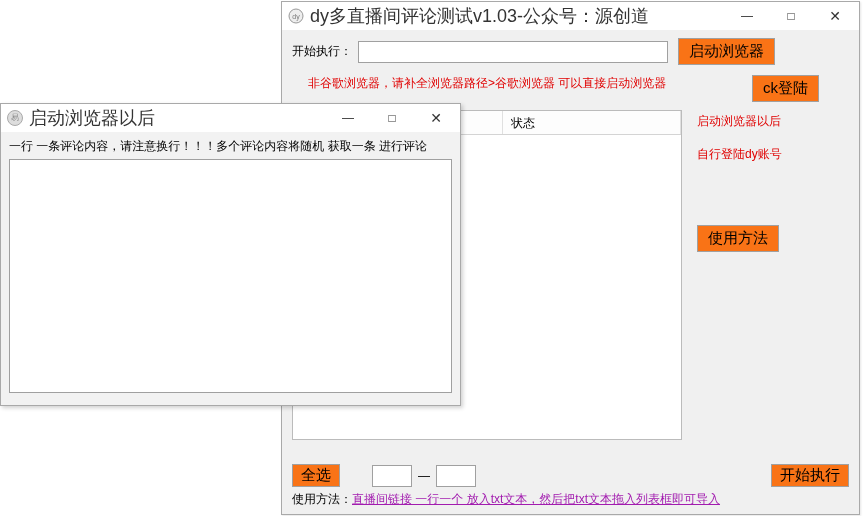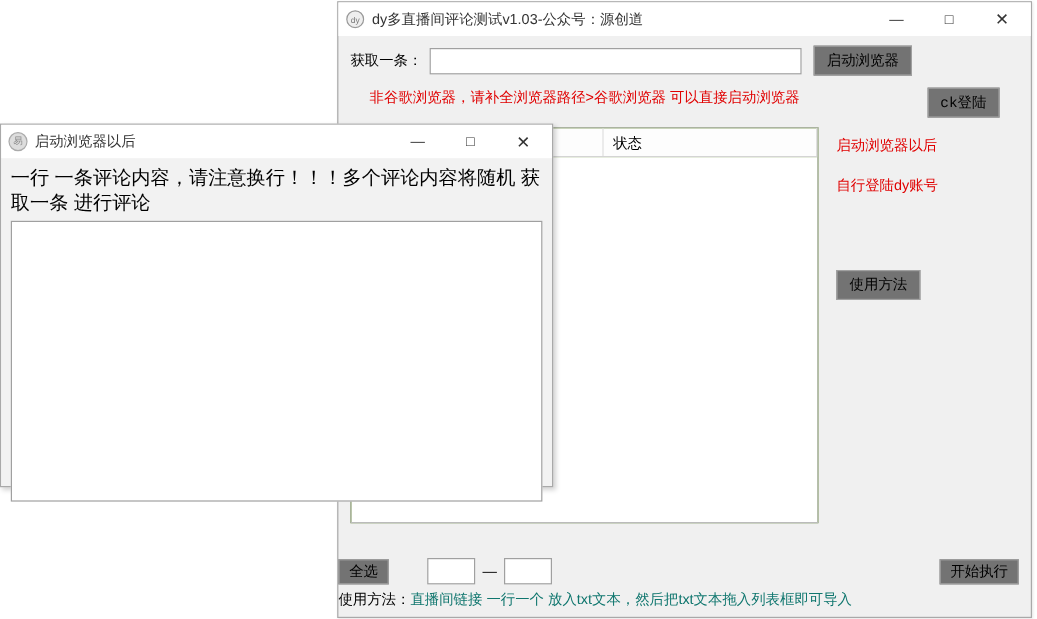--- a/index.html
+++ b/index.html
@@ -1,52 +1,52 @@
 <!DOCTYPE html>
 <html><head>
 <meta charset="utf-8">
 <style>
   * { box-sizing: border-box; font-family: "Microsoft YaHei", "SimSun", Arial, sans-serif; }
   html, body { margin:0; padding:0; width:864px; height:516px; background:#fff; overflow:hidden; }
 
   .window { position:absolute; border:1px solid #a9a9a9; background:#f0f0f0; box-shadow:1px 1px 2px rgba(0,0,0,0.1); }
   .titlebar { height:28px; background:#fff; display:flex; align-items:center; padding:0 2px 0 6px; }
   .titlebar .icon { width:16px; height:16px; margin-right:6px; display:inline-block; border-radius:50%; background:#ddd; border:1px solid #aaa; font-size:8px; line-height:14px; text-align:center; color:#888; }
-  .titlebar .title { flex:1; font-size:12px; color:#333; }
+  .titlebar .title { flex:1; font-size:18px; color:#333; }
   .winctrl { width:44px; height:28px; text-align:center; line-height:28px; font-size:12px; color:#333; cursor:default; }
   .winctrl.close { font-size:14px; }
 
   .main-window { left:281px; top:1px; width:579px; height:514px; }
   .main-body { position:relative; padding:8px 10px; font-size:12px; color:#000; height:calc(100% - 28px); }
 
   .row { display:flex; align-items:center; }
   .label { margin-right:6px; }
   .textinput { border:1px solid #a0a0a0; background:#fff; height:22px; padding:2px 4px; font-size:12px; }
-  .button { border:1px solid #a0a0a0; background:#737373; padding:3px 10px; font-size:12px; cursor:default; }
+  .button { border:1px solid #a0a0a0; background:#f97316; padding:3px 10px; font-size:15px; cursor:default; }
 
   .red { color:#e00000; }
-  .blue { color:#0f766e; }
+  .blue { color:#a21caf;text-decoration:underline; }
 
-  .table-area { position:relative; margin-top:8px; width:390px; height:330px; border:1px solid #bbb; background:#4d7c0f; }
+  .table-area { position:relative; margin-top:8px; width:390px; height:330px; border:1px solid #bbb; background:#86efac; }
   .table-header { height:24px; border-bottom:1px solid #d4d4d4; background:#fdfdfd; display:flex; }
   .th { border-right:1px solid #e0e0e0; padding:4px 8px; font-size:12px; }
   .table-body { height:calc(100% - 24px); background:#fff; }
 
   .right-col { position:absolute; left:415px; top:83px; width:155px; }
   .right-col > div { margin-bottom:16px; }
 
-  .bottom-area { position:absolute; left:0; right:10px; bottom:6px; }
+  .bottom-area { position:absolute; left:10px; right:10px; bottom:6px; }
   .bottom-row { display:flex; align-items:center; margin-top:4px; font-size:12px; }
   .bottom-row .button { padding:1px 8px; }
   .spread { flex:1; }
   .dash { margin:0 6px; }
 
   .popup-window { left:0px; top:103px; width:461px; height:303px; z-index:10; box-shadow:2px 2px 4px rgba(0,0,0,0.18); }
   .popup-body { padding:6px 8px; height:calc(100% - 28px); background:#f2f2f2; }
-  .popup-hint { font-size:16px; margin-bottom:4px; }
+  .popup-hint { font-size:12px; margin-bottom:4px; }
   .textarea { width:100%; height:234px; border:1px solid #a0a0a0; background:#fff; font-size:12px; padding:2px; resize:none; overflow-y:scroll; }
   svg.appicon { width:16px; height:16px; margin-right:6px; }
 </style>
 </head>
 <body>
 
 <div class="window main-window">
   <div class="titlebar">
     <svg class="appicon" viewBox="0 0 16 16">
         <circle cx="8" cy="8" r="7" fill="#eee" stroke="#999"></circle>
@@ -54,29 +54,29 @@
       </svg>
     <span class="title">dy多直播间评论测试v1.03-公众号：源创道</span>
     <div class="winctrl">—</div>
     <div class="winctrl">□</div>
     <div class="winctrl close">✕</div>
   </div>
 
   <div class="main-body">
 
     <div class="row">
-      <span class="label">获取一条：</span>
+      <span class="label">开始执行：</span>
       <input class="textinput" style="width: 310px;" value="">
       <span style="width:10px"></span>
       <button class="button">启动浏览器</button>
     </div>
 
     <div class="row" style="margin-top:10px; align-items:flex-start;">
       <span class="red" style="margin-left:16px; flex:1;">非谷歌浏览器，请补全浏览器路径&gt;谷歌浏览器 可以直接启动浏览器</span>
-      <button class="button" style="margin-right:16px;font-family:Liberation Mono, monospace;">ck登陆</button>
+      <button class="button" style="margin-right:30px;">ck登陆</button>
     </div>
 
     <div class="table-area">
       <div class="table-header">
         <div class="th" style="width:30px"></div>
         <div class="th" style="width:180px"></div>
         <div class="th" style="flex:1">状态</div>
       </div>
       <div class="table-body"></div>
     </div>

